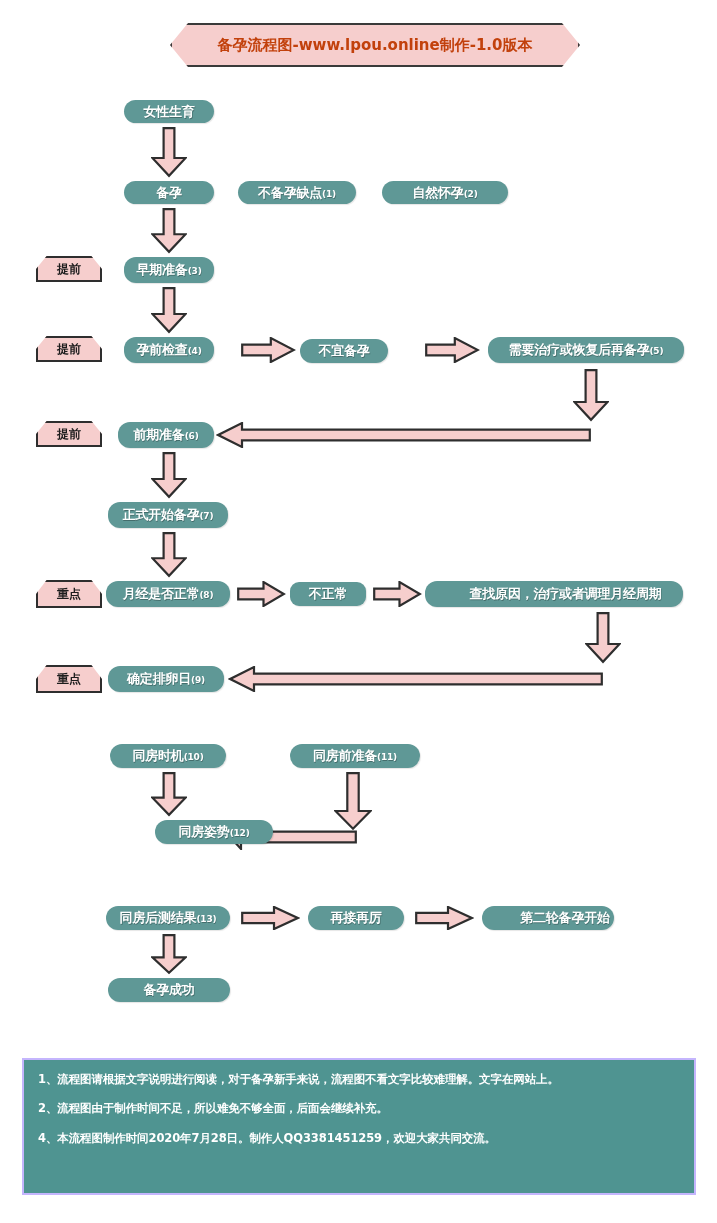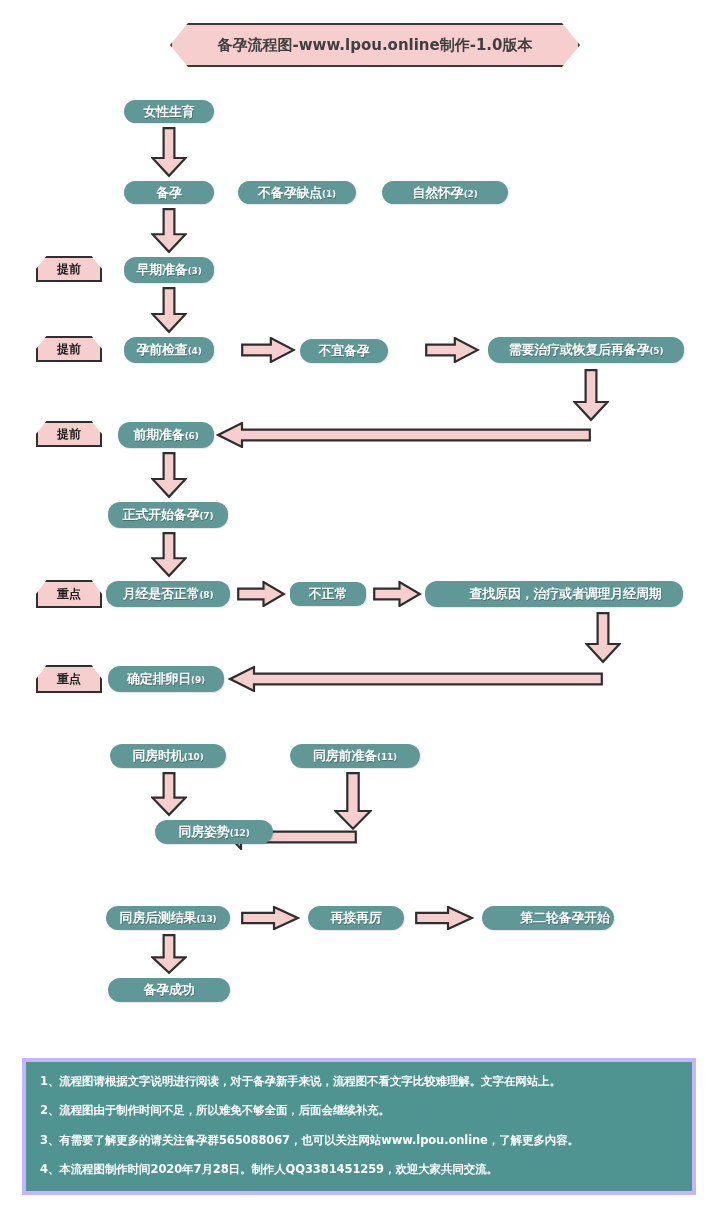--- a/index.html
+++ b/index.html
@@ -25,21 +25,21 @@
     align-items: center;
     justify-content: center;
     background: #f6cecd;
     border: 2.5px solid #3a3a3a;
     box-sizing: border-box;
     clip-path: polygon(4.4% 0%, 95.6% 0%, 100% 50%, 95.6% 100%, 4.4% 100%, 0% 50%);
   }
   .title-banner .tb-text {
     font-size: 15px;
     font-weight: 700;
-    color: #404040;
+    color: #c2410c;
     letter-spacing: 0px;
     white-space: nowrap;
   }
 
   
   .node {
     position: absolute;
     display: flex;
     align-items: center;
     justify-content: center;
@@ -82,21 +82,21 @@
   
   .arrow {
     position: absolute;
   }
   .arrow svg { display: block; }
 
   
   .notes {
     position: absolute;
     background: #4f9491;
-    border: 4px solid #c4b5fd;
+    border: 2px solid #c4b5fd;
     box-sizing: border-box;
     padding: 12px 14px 10px 14px;
   }
   .notes .note-line {
     font-size: 11.5px;
     font-weight: 700;
     color: #ffffff;
     line-height: 1.25;
     margin-bottom: 15px;
     white-space: nowrap;
@@ -289,17 +289,16 @@
         <span class="nd-text">第二轮备孕开始</span>
       </div>
       <div class="node" style="left: 108px; top: 978px; width: 122px; height: 24px;">
         <span class="nd-text">备孕成功</span>
       </div>
     </div>
 
   <div class="notes" id="notes-box" style="left: 22px; top: 1058px; width: 674px; height: 137px;">
       <div class="note-line">1、流程图请根据文字说明进行阅读，对于备孕新手来说，流程图不看文字比较难理解。文字在网站上。</div>
       <div class="note-line">2、流程图由于制作时间不足，所以难免不够全面，后面会继续补充。</div>
-      <div class="note-line">3、有需要了解更多的请关注备孕群565088067，也可以关注网站www.lpou.online，了解更多内容。</div>
       <div class="note-line">4、本流程图制作时间2020年7月28日。制作人QQ3381451259，欢迎大家共同交流。</div>
     </div>
 
 </div>
 
 </body></html>

